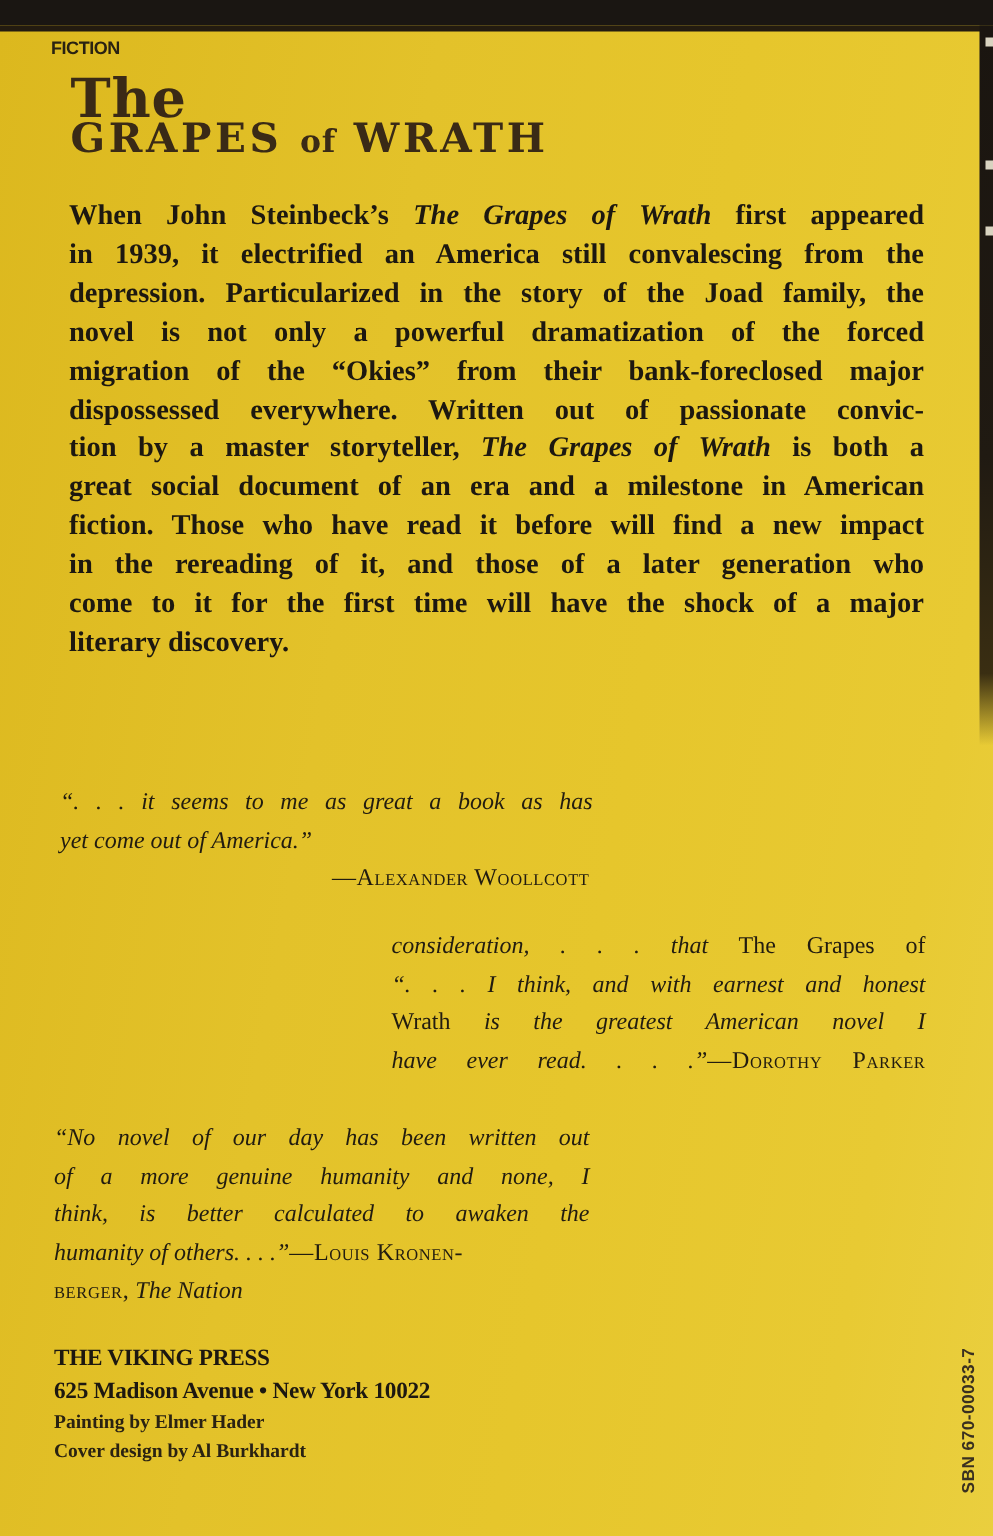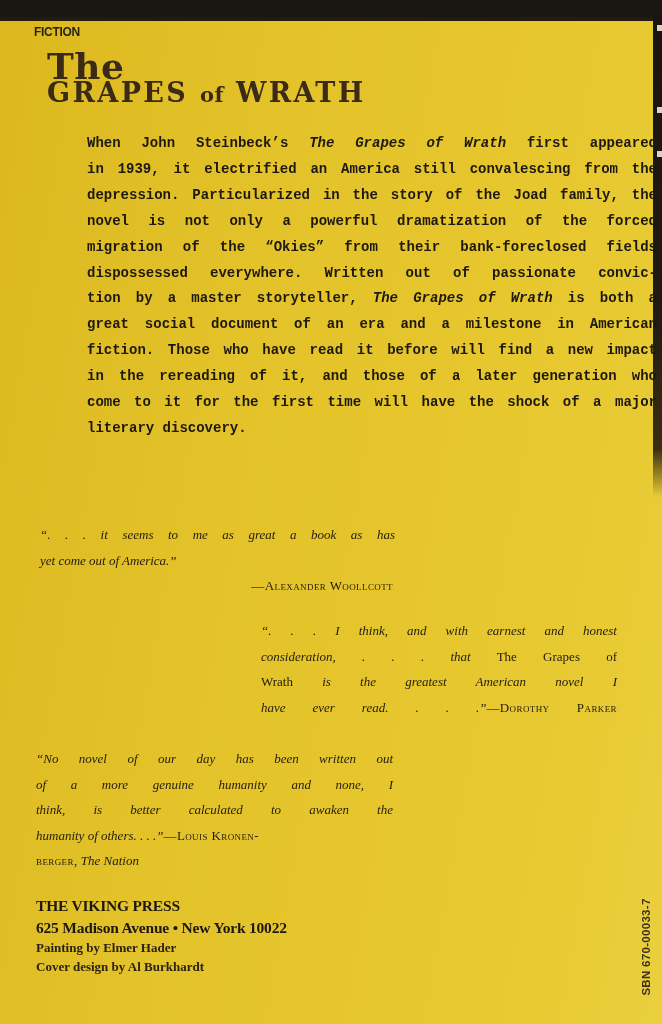--- a/index.html
+++ b/index.html
@@ -45,33 +45,32 @@
     position: absolute; left: 47px; top: 60px;
     font-family: "DejaVu Serif", serif; font-weight: bold;
     font-size: 27px; color: #3a2a16; letter-spacing: 2.4px;
     white-space: nowrap;
     text-align: center;
   }
   .title-main .of { font-size: 21px; letter-spacing: 0.5px; }
 
   .blurb {
     position: absolute; left: 46px; top: 114px; width: 570px;
-    font-family: Liberation Mono, monospace; font-weight: bold;
-    font-size: 14px; line-height: 25.9px; color: #1d1810;
+    font-family: Liberation Serif, serif; font-weight: bold;
+    font-size: 19px; line-height: 25.9px; color: #1d1810;
     text-align: justify;
-    margin-left: 41px;
   }
   .blurb .line { display: block; text-align: justify; text-align-last: justify; white-space: nowrap; }
   .blurb .line.last { text-align-last: left; }
   .blurb i { font-style: italic; }
 
   .quote {
     position: absolute;
     font-family: "Liberation Serif", serif;
-    font-size: 13px; line-height: 25.5px; color: #221c10;
+    font-size: 16px; line-height: 25.5px; color: #221c10;
   }
   .quote .line { display: block; white-space: nowrap; }
   .quote .j { text-align: justify; text-align-last: justify; }
   .quote i { font-style: italic; }
   .sc { font-variant: small-caps; font-style: normal; letter-spacing: 0.4px; margin-top: 36px; }
 
   .q1 { left: 40px; top: 505px; width: 355px; }
   .q1 .attr { text-align: right; padding-right: 2px; }
   .q2 { left: 261px; top: 601px; width: 356px; }
   .q3 { left: 36px; top: 729px; width: 357px; }
@@ -110,39 +109,39 @@
     <span>GRAPES</span>
     <span class="of">of</span>
     <span>WRATH</span>
   </div>
 
   <div class="blurb">
     <span class="line"><span>When John Steinbeck’s </span><i>The Grapes of Wrath</i><span> first appeared</span></span>
     <span class="line">in 1939, it electrified an America still convalescing from the</span>
     <span class="line">depression. Particularized in the story of the Joad family, the</span>
     <span class="line">novel is not only a powerful dramatization of the forced</span>
-    <span class="line">migration of the “Okies” from their bank-foreclosed fields</span>
+    <span class="line">migration of the “Okies” from their bank-foreclosed major</span>
     <span class="line">dispossessed everywhere. Written out of passionate convic-</span>
     <span class="line"><span>tion by a master storyteller, </span><i>The Grapes of Wrath</i><span> is both a</span></span>
     <span class="line">great social document of an era and a milestone in American</span>
     <span class="line">fiction. Those who have read it before will find a new impact</span>
     <span class="line">in the rereading of it, and those of a later generation who</span>
     <span class="line">come to it for the first time will have the shock of a major</span>
     <span class="line last">literary discovery.</span>
   </div>
 
   <div class="quote q1">
     <span class="line j"><i>“. . . it seems to me as great a book as has</i></span>
     <span class="line"><i>yet come out of America.”</i></span>
     <span class="line attr"><span class="sc">—Alexander Woollcott</span></span>
   </div>
 
   <div class="quote q2">
+    <span class="line j"><i>consideration, . . . that</i><span> The Grapes of</span></span>
     <span class="line j"><i>“. . . I think, and with earnest and honest</i></span>
-    <span class="line j"><i>consideration, . . . that</i><span> The Grapes of</span></span>
     <span class="line j"><span>Wrath</span><i> is the greatest American novel I</i></span>
     <span class="line j"><i>have ever read. . . .”</i><span class="sc">—Dorothy Parker</span></span>
   </div>
 
   <div class="quote q3">
     <span class="line j"><i>“No novel of our day has been written out</i></span>
     <span class="line j"><i>of a more genuine humanity and none, I</i></span>
     <span class="line j"><i>think, is better calculated to awaken the</i></span>
     <span class="line"><i>humanity of others. . . .”</i><span class="sc">—Louis Kronen-</span></span>
     <span class="line"><span class="sc">berger,</span><i> The Nation</i></span>

